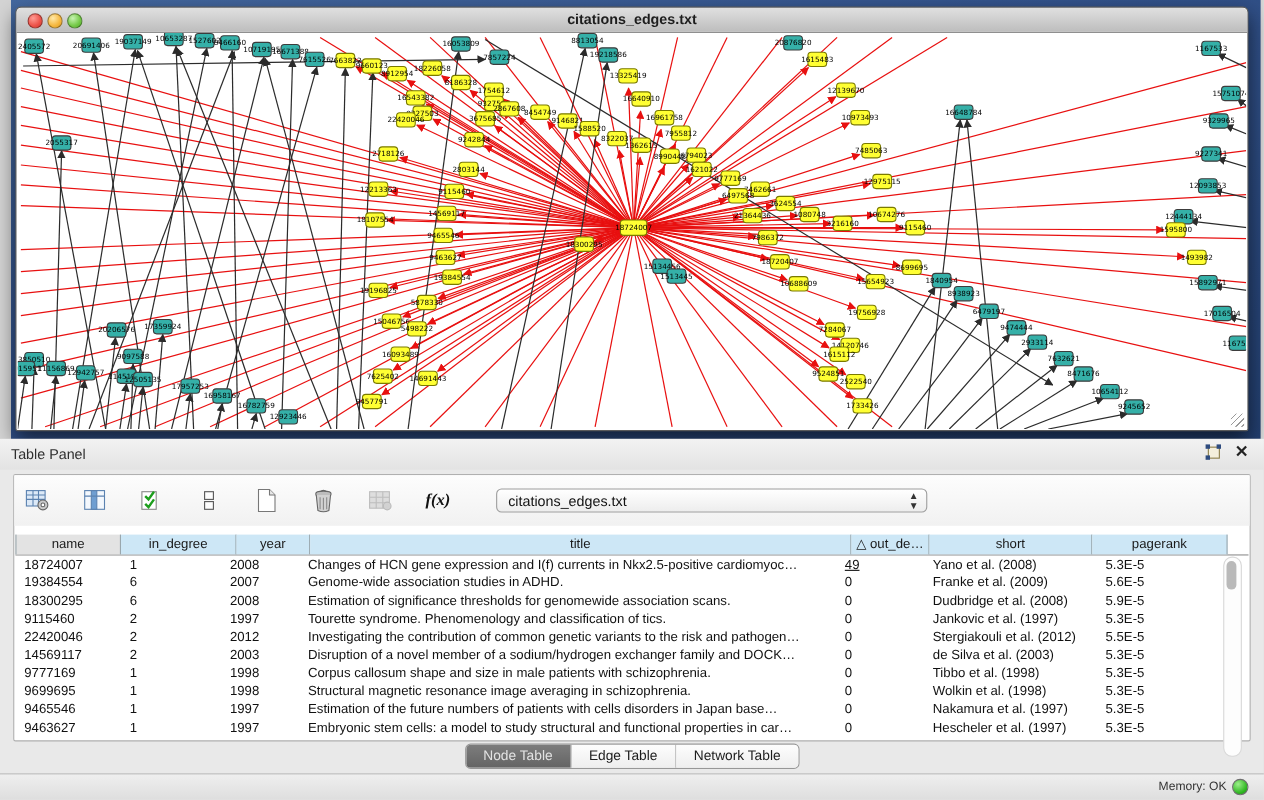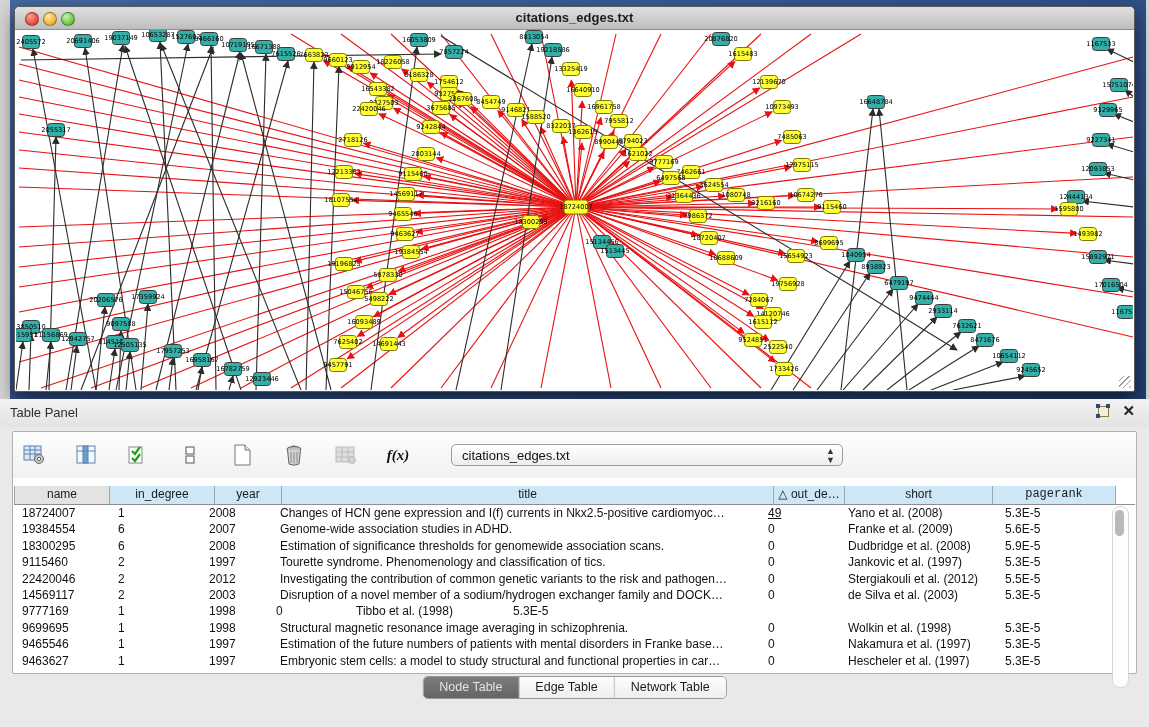--- a/index.html
+++ b/index.html
@@ -595,21 +595,21 @@
     </div>
 
     <div class="grid">
       <div class="hrow" id="hrow">
           <div class="hcell first" style="width: 96px;">name</div>
           <div class="hcell" style="width: 105px;">in_degree</div>
           <div class="hcell" style="width: 67px;">year</div>
           <div class="hcell" style="width: 492px;">title</div>
           <div class="hcell" style="width: 71px;">△ out_de…</div>
           <div class="hcell" style="width: 148px;">short</div>
-          <div class="hcell" style="width: 123px; font-family: Liberation Mono, monospace;">pagerank</div>
+          <div class="hcell" style="width: 123px;">pagerank</div>
         </div>
       <div id="rows">
           <div class="trow">
             <div class="tcell" style="width: 96px; padding-left: 8px;">18724007</div>
             <div class="tcell" style="width: 93px; padding-left: 8px;">1</div>
             <div class="tcell" style="width: 67px; padding-left: 6px;">2008</div>
             <div class="tcell" style="width: 492px; padding-left: 10px;">Changes of HCN gene expression and I(f) currents in Nkx2.5-positive cardiomyoc…</div>
             <div class="tcell" style="width: 71px; padding-left: 6px; text-decoration: underline;">49</div>
             <div class="tcell" style="width: 148px; padding-left: 15px;">Yano et al. (2008)</div>
             <div class="tcell" style="width: 123px; padding-left: 24px;">5.3E-5</div>
@@ -656,38 +656,39 @@
             <div class="tcell" style="width: 67px; padding-left: 6px;">2003</div>
             <div class="tcell" style="width: 492px; padding-left: 10px;">Disruption of a novel member of a sodium/hydrogen exchanger family and DOCK…</div>
             <div class="tcell" style="width: 71px; padding-left: 6px;">0</div>
             <div class="tcell" style="width: 148px; padding-left: 15px;">de Silva et al. (2003)</div>
             <div class="tcell" style="width: 123px; padding-left: 24px;">5.3E-5</div>
           </div>
           <div class="trow">
             <div class="tcell" style="width: 96px; padding-left: 8px;">9777169</div>
             <div class="tcell" style="width: 93px; padding-left: 8px;">1</div>
             <div class="tcell" style="width: 67px; padding-left: 6px;">1998</div>
+            <div class="tcell" style="width: 492px; padding-left: 10px;">Corpus callosum shape and size in male patients with schizophrenia.</div>
             <div class="tcell" style="width: 71px; padding-left: 6px;">0</div>
             <div class="tcell" style="width: 148px; padding-left: 15px;">Tibbo et al. (1998)</div>
             <div class="tcell" style="width: 123px; padding-left: 24px;">5.3E-5</div>
           </div>
           <div class="trow">
             <div class="tcell" style="width: 96px; padding-left: 8px;">9699695</div>
             <div class="tcell" style="width: 93px; padding-left: 8px;">1</div>
             <div class="tcell" style="width: 67px; padding-left: 6px;">1998</div>
             <div class="tcell" style="width: 492px; padding-left: 10px;">Structural magnetic resonance image averaging in schizophrenia.</div>
             <div class="tcell" style="width: 71px; padding-left: 6px;">0</div>
             <div class="tcell" style="width: 148px; padding-left: 15px;">Wolkin et al. (1998)</div>
             <div class="tcell" style="width: 123px; padding-left: 24px;">5.3E-5</div>
           </div>
           <div class="trow">
             <div class="tcell" style="width: 96px; padding-left: 8px;">9465546</div>
             <div class="tcell" style="width: 93px; padding-left: 8px;">1</div>
             <div class="tcell" style="width: 67px; padding-left: 6px;">1997</div>
-            <div class="tcell" style="width: 492px; padding-left: 10px;">Estimation of the future numbers of patients with mental disorders in Franke base…</div>
+            <div class="tcell" style="width: 492px; padding-left: 10px;">Estimation of the future numbers of patients with cells disorders in Japan base…</div>
             <div class="tcell" style="width: 71px; padding-left: 6px;">0</div>
             <div class="tcell" style="width: 148px; padding-left: 15px;">Nakamura et al. (1997)</div>
             <div class="tcell" style="width: 123px; padding-left: 24px;">5.3E-5</div>
           </div>
           <div class="trow">
             <div class="tcell" style="width: 96px; padding-left: 8px;">9463627</div>
             <div class="tcell" style="width: 93px; padding-left: 8px;">1</div>
             <div class="tcell" style="width: 67px; padding-left: 6px;">1997</div>
             <div class="tcell" style="width: 492px; padding-left: 10px;">Embryonic stem cells: a model to study structural and functional properties in car…</div>
             <div class="tcell" style="width: 71px; padding-left: 6px;">0</div>
@@ -702,13 +703,17 @@
   </div>
 
   <div class="tabbar">
     <div class="segs">
       <div class="seg active">Node Table</div>
       <div class="seg">Edge Table</div>
       <div class="seg">Network Table</div>
     </div>
   </div>
 
+  <div class="statusbar">
+    <span class="mem">Memory: OK</span>
+    <span class="memdot" style="background: radial-gradient(circle at 35% 30%, rgb(157, 240, 139), rgb(46, 182, 33) 65%, rgb(29, 143, 20));"></span>
+  </div>
 </div>
 
 </body></html>

